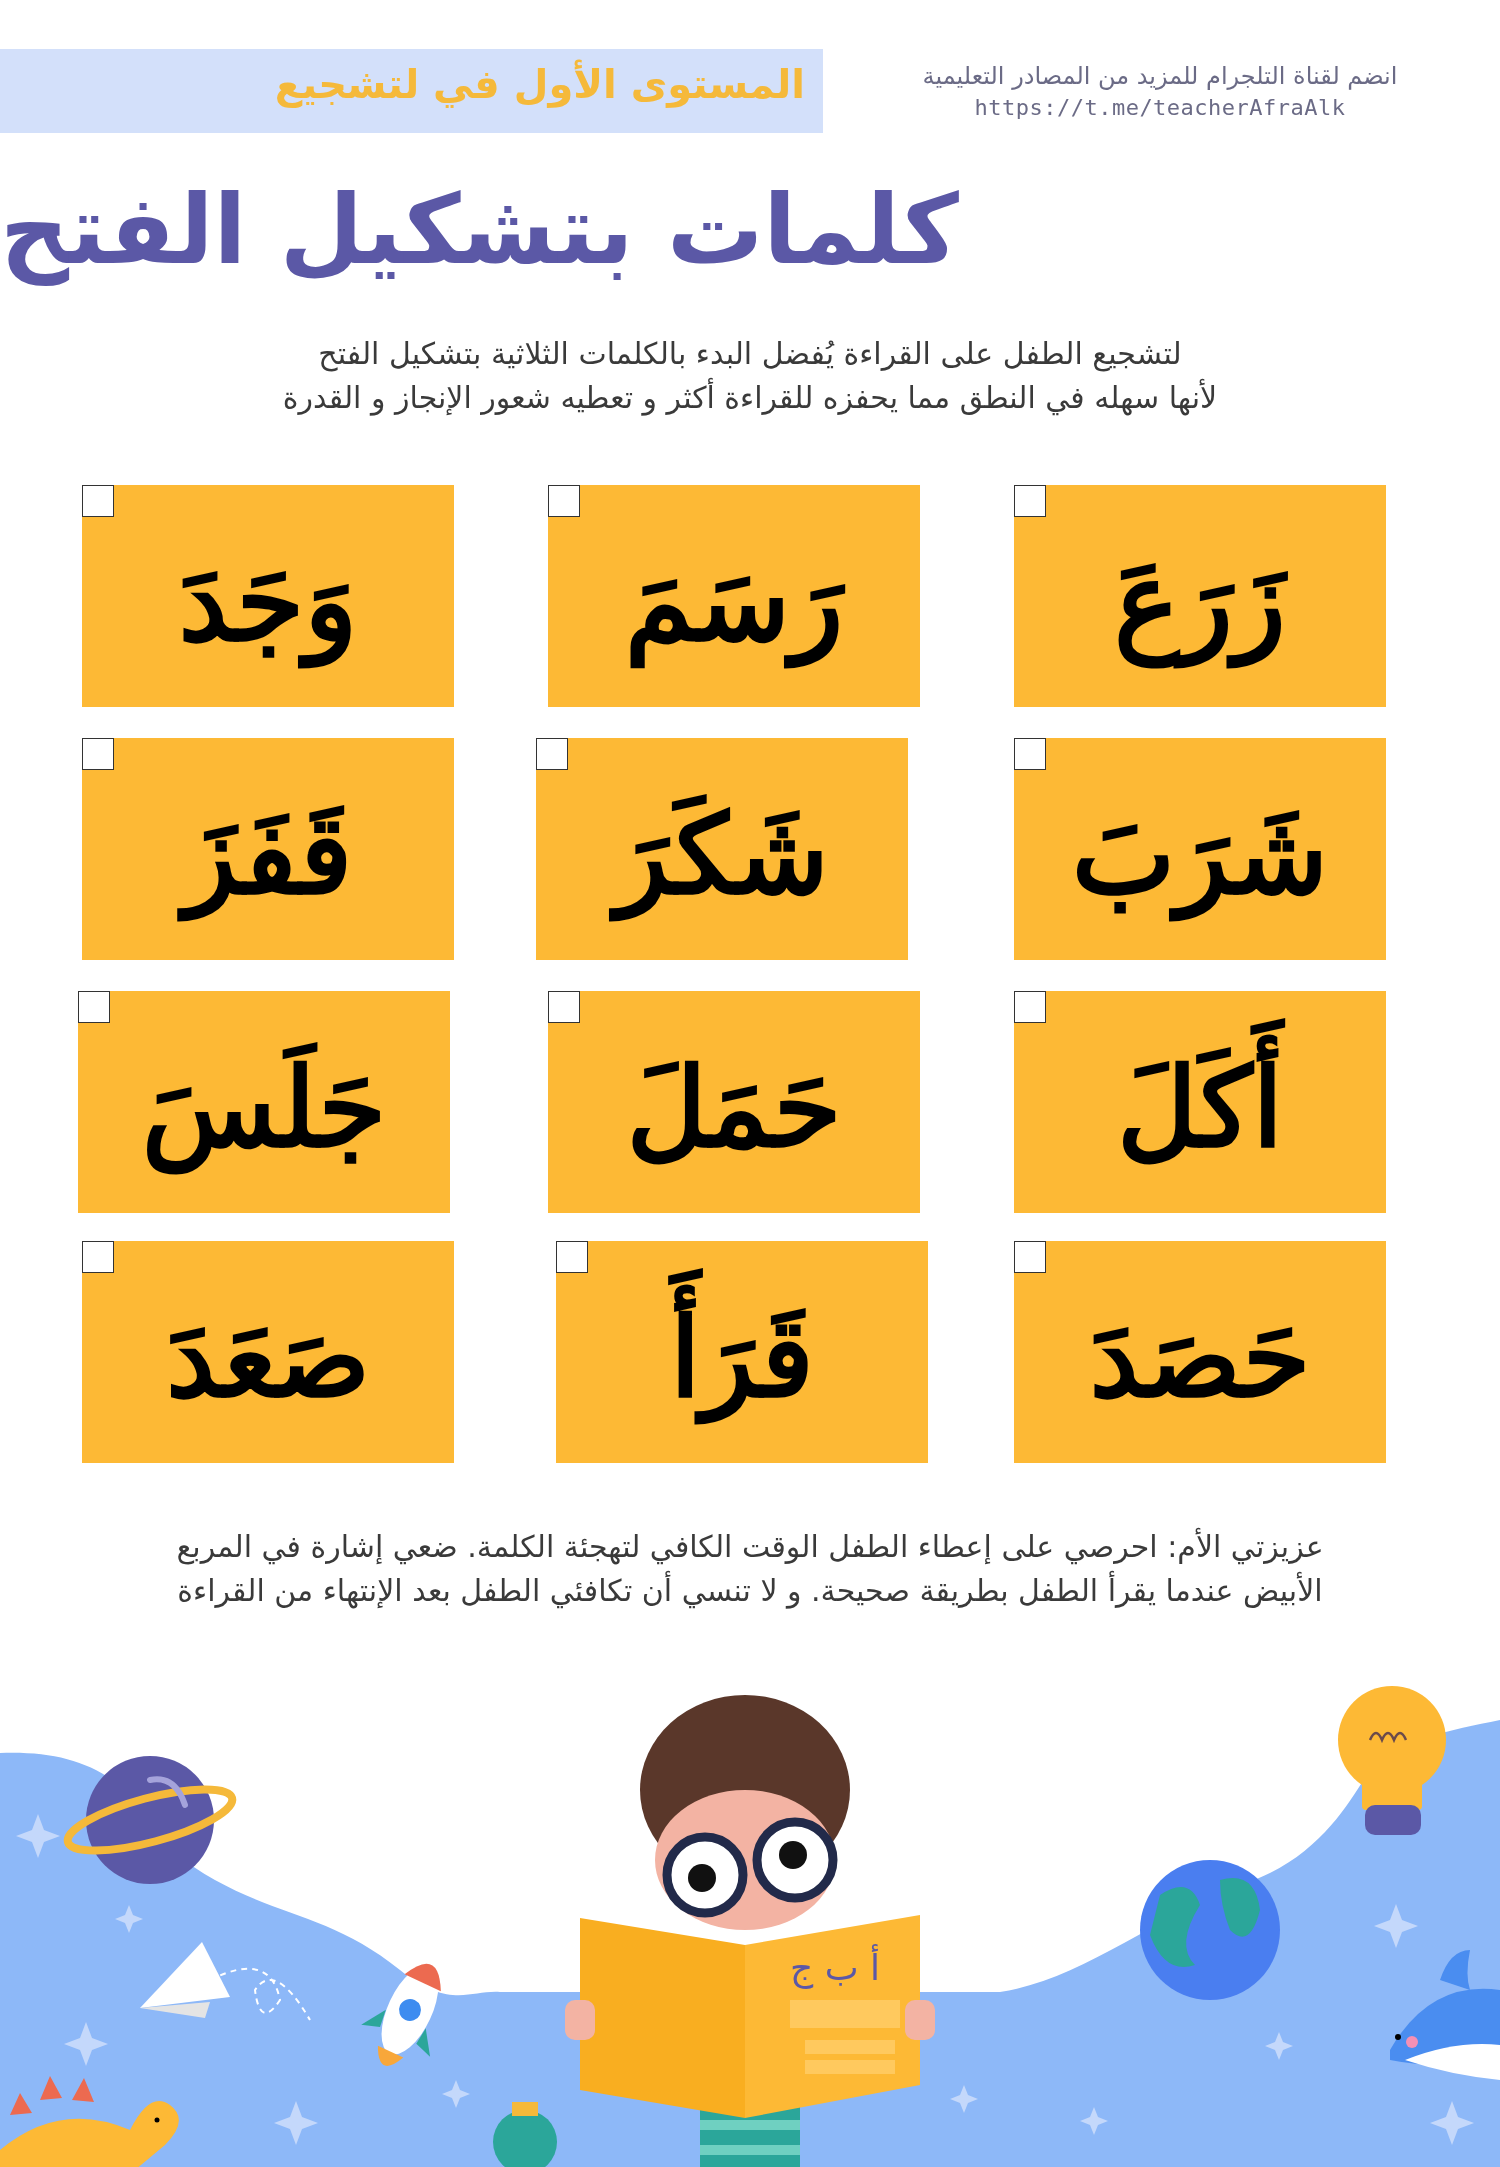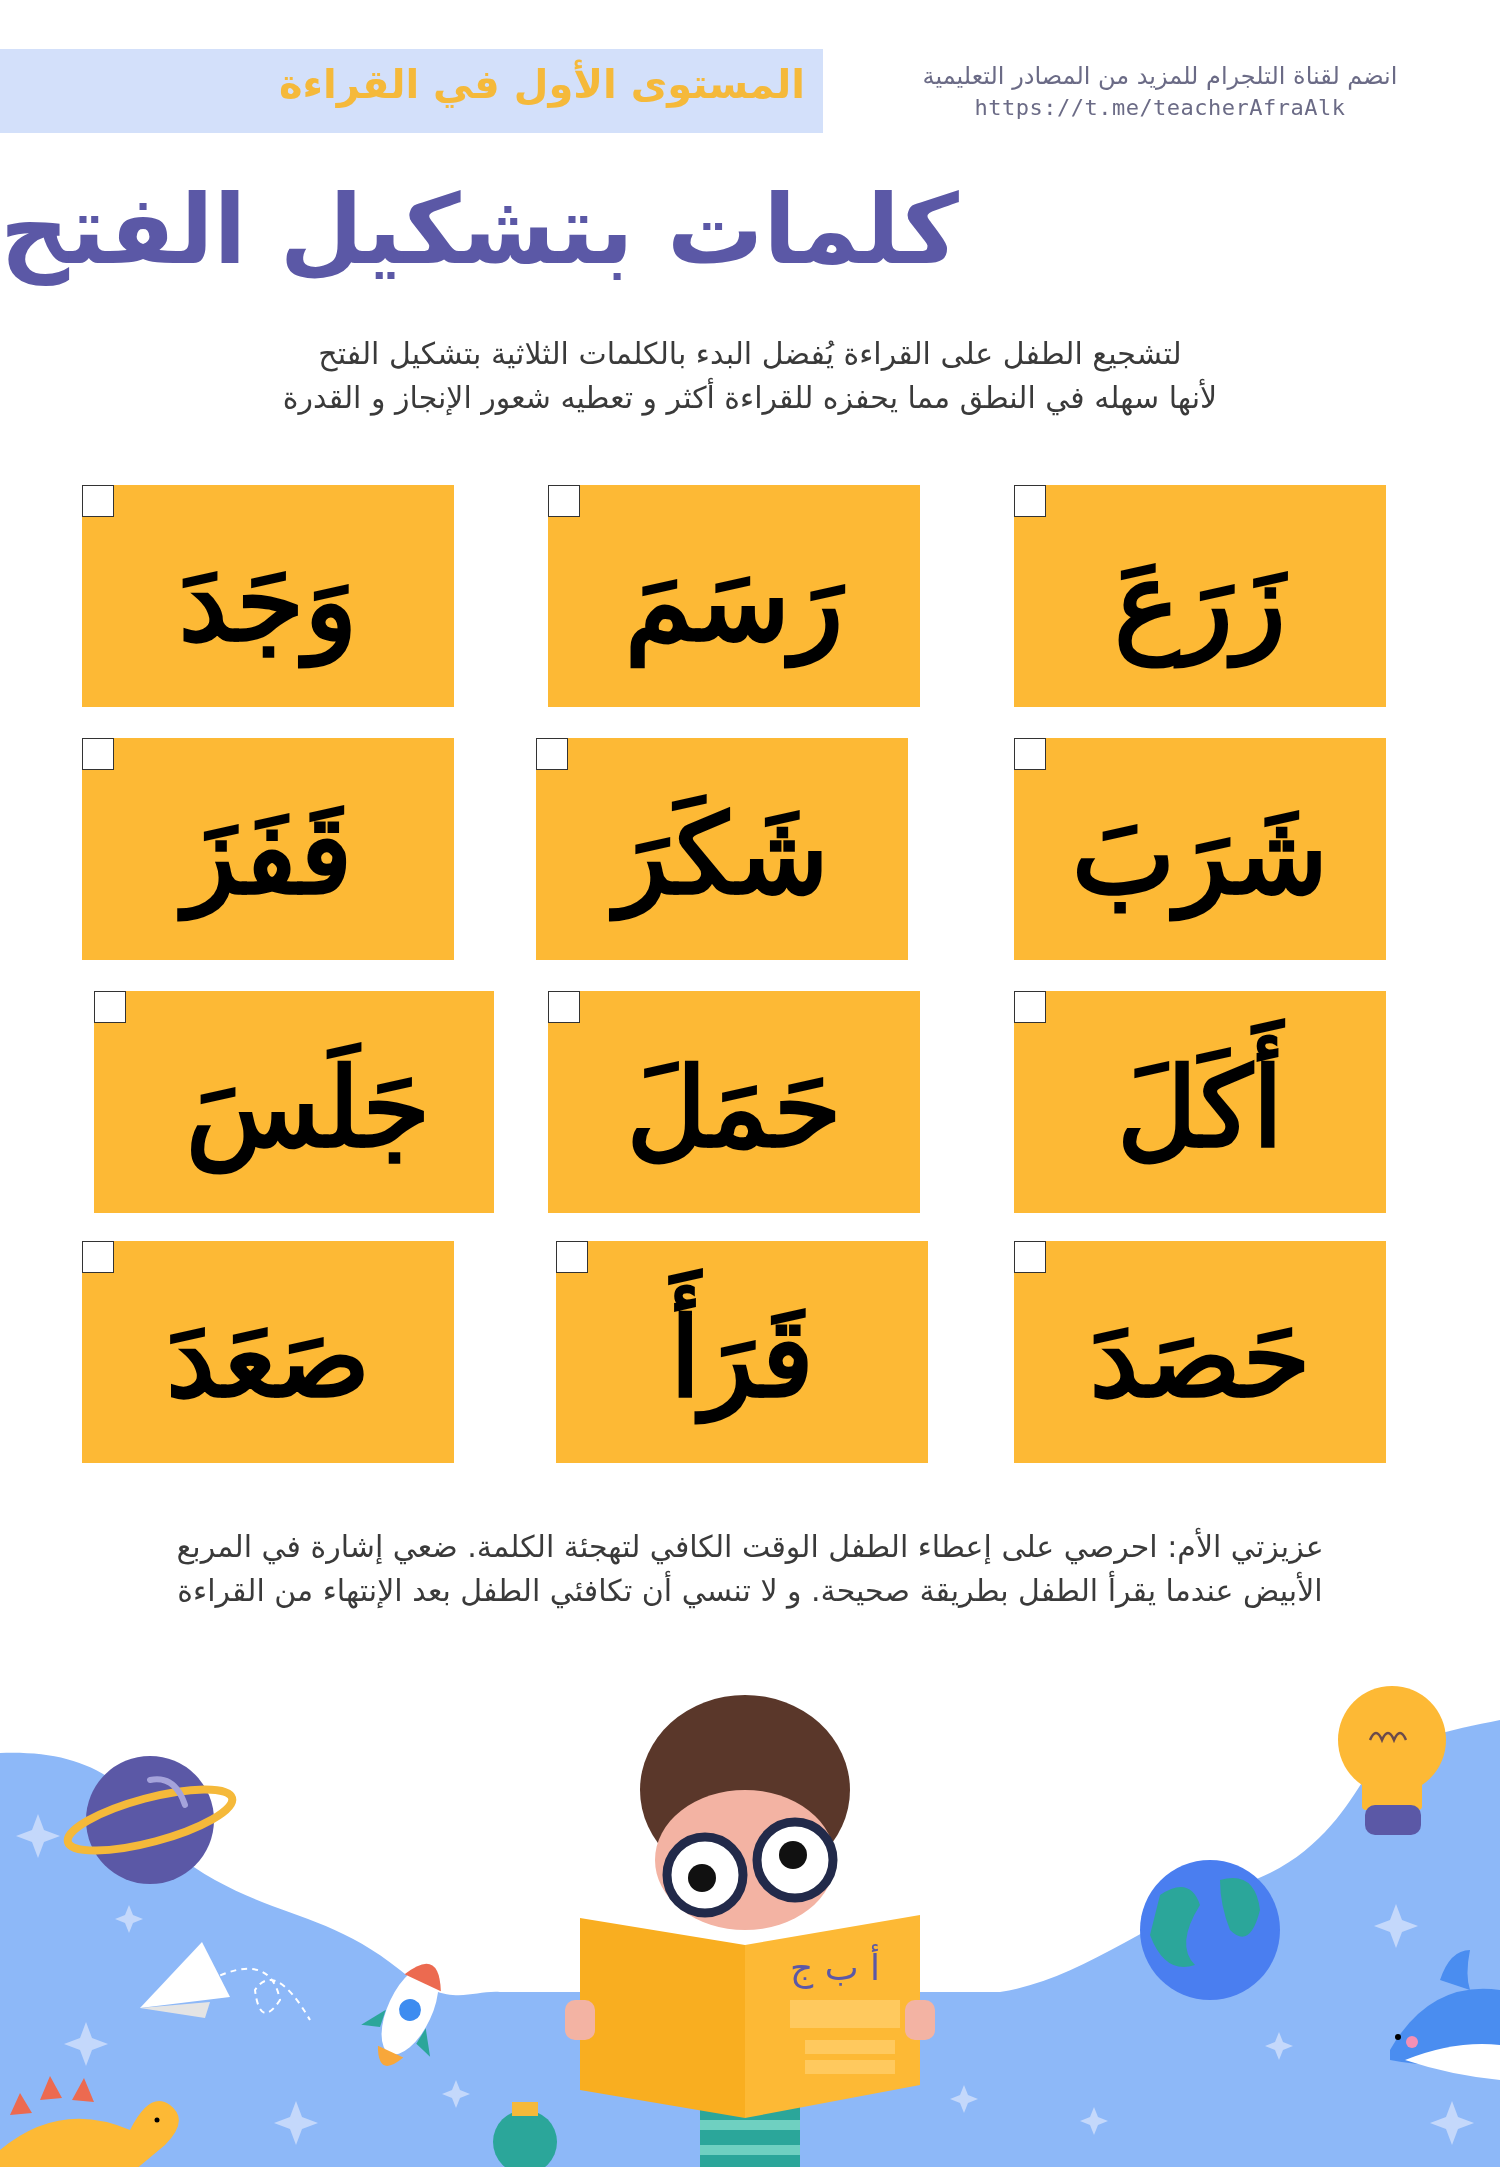--- a/index.html
+++ b/index.html
@@ -47,21 +47,21 @@
   .note {
     position:absolute; left:60px; top:1525px; width:1380px; text-align:center;
     font-size:30px; color:#3a3a3a; direction:rtl; line-height:44px;
   }
   .scene { position:absolute; left:0; top:1680px; width:1500px; height:487px; }
 </style>
 </head>
 <body>
 
 <div class="level-banner">
-  <span>المستوى الأول في القراءة</span>
+  <span>المستوى الأول في لتشجيع</span>
 </div>
 
 <div class="telegram">
   <div class="ar">انضم لقناة التلجرام للمزيد من المصادر التعليمية</div>
   <div class="url">https://t.me/teacherAfraAlk</div>
 </div>
 
 <div class="main-title">كلمات بتشكيل الفتح</div>
 
 <div class="intro">
@@ -96,21 +96,21 @@
 </div>
 
 <div class="card" style="left:1014px;top:991px;">
   <div class="checkbox"></div>
   <div class="word">أَكَلَ</div>
 </div>
 <div class="card" style="left:548px;top:991px;">
   <div class="checkbox"></div>
   <div class="word">حَمَلَ</div>
 </div>
-<div class="card" style="left:94px;top:991px;padding-left:28px;">
+<div class="card" style="left:78px;top:991px;">
   <div class="checkbox"></div>
   <div class="word">جَلَسَ</div>
 </div>
 
 <div class="card" style="left:1014px;top:1241px;">
   <div class="checkbox"></div>
   <div class="word">حَصَدَ</div>
 </div>
 <div class="card" style="left:548px;top:1241px;margin-left:8px;">
   <div class="checkbox"></div>

